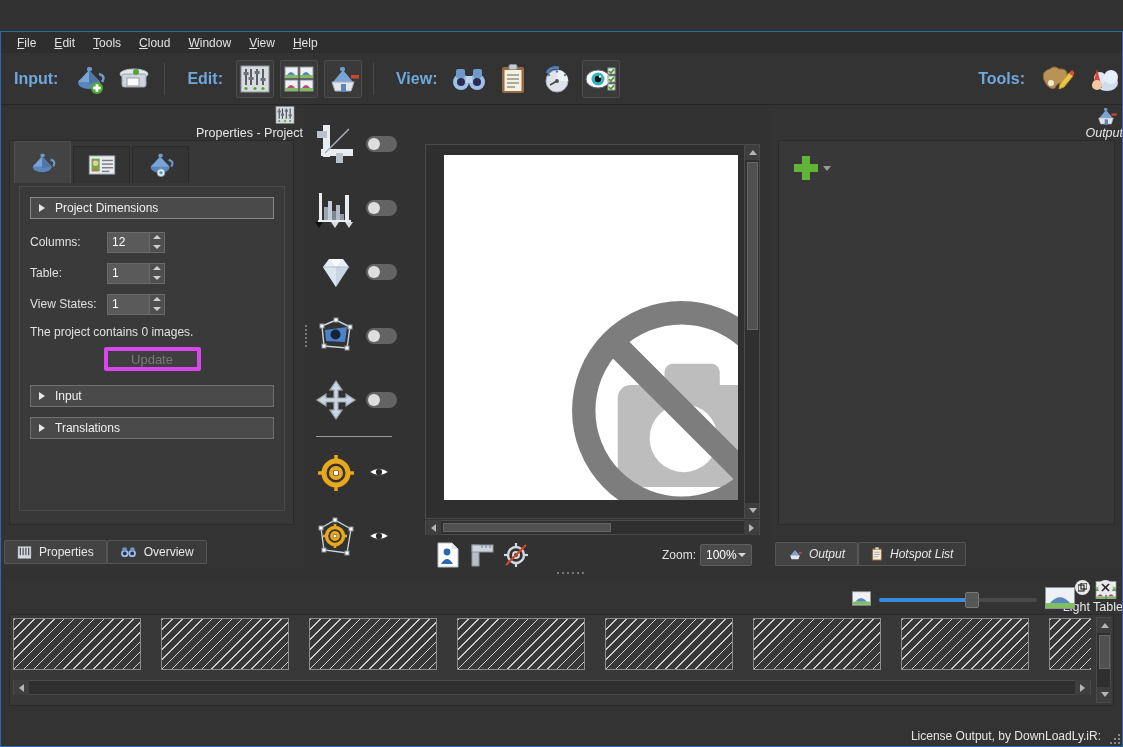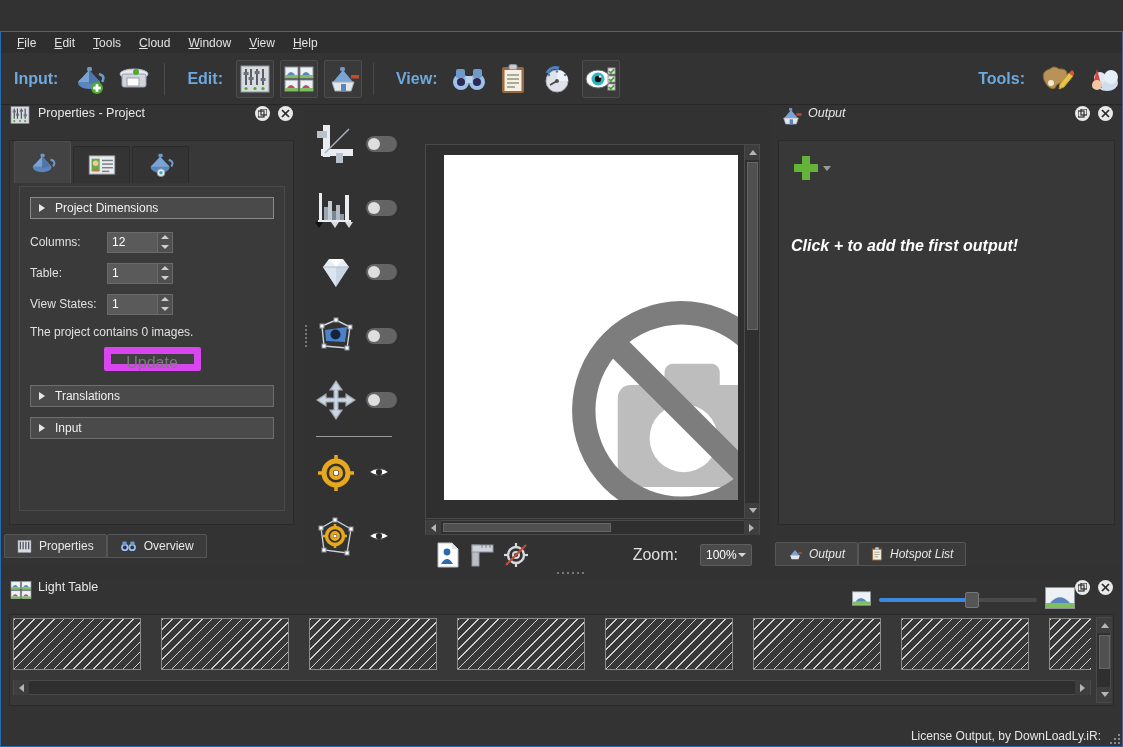--- a/index.html
+++ b/index.html
@@ -50,21 +50,21 @@
   .toolbar { position:absolute; left:0; top:53px; width:1123px; height:52px;
     background:#333333; border-bottom:1px solid #262626; display:flex; align-items:center; }
   .tb-label { color:#6fa8dc; font-size:16px; font-weight:bold; margin:0 10px 0 14px; }
   .tb-btn { width:38px; height:38px; margin:0 3px; display:flex; align-items:center;
     justify-content:center; border:1px solid transparent; border-radius:2px; }
   .tb-btn.framed { border:1px solid #4c4c4c; background:#3a3a3a; }
   .tb-sep { width:1px; height:32px; background:#4a4a4a; margin:0 8px; }
   .tb-spacer { flex:1; }
 
   
-  .panel-head { display:flex; align-items:flex-start; height:30px; }
+  .panel-head { display:flex; align-items:flex-end; height:30px;flex-direction:column; }
   .panel-head .ph-icon { width:20px; height:20px; margin:0 8px 0 10px; flex:none; }
   .panel-head .ph-title { font-size:12.5px; color:#e8e8e8; flex:1; }
   .ph-btns { display:flex; gap:8px; padding-right:10px; }
   .ph-btn { width:15px; height:15px; border-radius:50%; background:#e9e9e9;
     display:flex; align-items:center; justify-content:center; color:#2b2b2b;
     font-size:9px; line-height:1; font-weight:bold; }
   .ph-btn svg { display:block; }
 
   
   .left-panel { position:absolute; left:0; top:106px; width:303px; height:460px; background:#333333; }
@@ -79,35 +79,35 @@
     background:#3a3a3a; border:1px solid #4a4a4a; padding:10px 10px; }
   .sect-header { height:22px; background:#4a4a4a; border:1px solid #8a8a8a;
     display:flex; align-items:center; padding-left:8px; font-size:12px; color:#f0f0f0;
     margin-bottom:10px; }
   .sect-header.plain { border-color:#6f6f6f; }
   .tri { width:0; height:0; border-left:6px solid #e8e8e8; border-top:4px solid transparent;
     border-bottom:4px solid transparent; margin-right:10px; }
   .field-row { display:flex; align-items:center; height:26px; margin-bottom:5px; }
   .field-label { width:77px; font-size:12px; color:#e0e0e0; }
   .spin { display:flex; height:21px; }
-  .spin input { width:51px; height:21px; background:#5a5a5a; border:1px solid #6a6a6a;
+  .spin input { width:43px; height:21px; background:#5a5a5a; border:1px solid #6a6a6a;
     color:#ffffff; font-size:12px; font-family:"Liberation Sans",sans-serif;
     padding-left:4px; outline:none; }
   .spin .arrows { width:15px; height:21px; background:#4f4f4f; border:1px solid #6a6a6a;
     border-left:none; display:flex; flex-direction:column; }
   .spin .arrows div { flex:1; display:flex; align-items:center; justify-content:center; }
   .spin .arrows .up:after { content:""; width:0;height:0;border-bottom:4px solid #cfcfcf;
     border-left:4px solid transparent;border-right:4px solid transparent; }
   .spin .arrows .dn:after { content:""; width:0;height:0;border-top:4px solid #cfcfcf;
     border-left:4px solid transparent;border-right:4px solid transparent; }
   .info-text { font-size:12px; color:#e0e0e0; margin:8px 0 8px 0; }
   .btn-update { display:block; margin:0 auto 14px auto; width:97px; height:24px;
-    background:#3f3f3f; border:7px solid #d946ef; color:#7a7a7a; font-size:16px;
+    background:#3f3f3f; border:4px solid #d946ef; color:#7a7a7a; font-size:13px;
     font-family:"Liberation Sans",sans-serif; border-radius:2px; }
-  .bottom-tabs { position:absolute; left:4px; bottom:8px; display:flex; height:24px; }
+  .bottom-tabs { position:absolute; left:4px; bottom:2px; display:flex; height:24px; }
   .btab { height:24px; padding:0 12px; background:#3b3b3b; border:1px solid #565656;
     display:flex; align-items:center; gap:7px; font-size:12px; color:#e8e8e8;
     border-radius:2px 2px 0 0; }
   .btab.active { background:#434343; }
 
   
   .dots-v { position:absolute; width:5px; display:flex; flex-direction:column;
     gap:2px; align-items:center; }
   .dots-v i { width:2px; height:2px; background:#777; display:block; }
   .dots-h { position:absolute; height:5px; display:flex; gap:3px; align-items:center; }
@@ -148,21 +148,21 @@
   .vthumb { position:absolute; left:2px; top:17px; width:11px; height:168px;
     background:#505050; border:1px solid #666; }
   .hscroll { position:absolute; left:5px; top:408px; width:335px; height:15px;
     background:#2f2f2f; border:1px solid #4a4a4a; }
   .hthumb { position:absolute; left:17px; top:2px; width:168px; height:9px;
     background:#505050; border:1px solid #666; }
   .viewer-bottom { position:absolute; left:5px; top:426px; width:335px; height:34px;
     display:flex; align-items:center; padding-left:8px; }
   .vb-icon { width:30px; height:26px; display:flex; align-items:center; justify-content:center;
     margin-right:4px; }
-  .zoom-lbl { font-size:16px; color:#e0e0e0; margin-left:auto; margin-right:22px; }
+  .zoom-lbl { font-size:12px; color:#e0e0e0; margin-left:auto; margin-right:4px; }
   .zoom-sel { width:52px; height:22px; background:#4a4a4a; border:1px solid #5e5e5e;
     color:#fff; font-size:12px; display:flex; align-items:center; padding-left:5px;
     border-radius:2px; margin-right:8px; }
   .zoom-sel .cv { margin-left:auto; margin-right:5px; width:0;height:0;
     border-top:4px solid #d8d8d8;border-left:4px solid transparent;border-right:4px solid transparent; }
 
   
   .right-panel { position:absolute; left:770px; top:106px; width:353px; height:460px;
     background:#333333;font-style:italic; }
   .rp-body { position:absolute; left:8px; top:34px; width:337px; height:385px;
@@ -488,25 +488,25 @@
                 <div class="dn"></div>
               </span>
           </span>
         </div>
 
         <div class="info-text">The project contains 0 images.</div>
         <button class="btn-update">Update</button>
 
         <div class="sect-header plain">
           <span class="tri"></span>
-          <span>Translations</span>
+          <span>Input</span>
         </div>
         <div class="sect-header plain">
           <span class="tri"></span>
-          <span>Input</span>
+          <span>Translations</span>
         </div>
       </div>
     </div>
 
     <div class="bottom-tabs">
       <div class="btab active">
         <svg width="15" height="13" viewBox="0 0 30 28">
           <rect x="1" y="1" width="28" height="26" fill="#d8dbe0" stroke="#8f949c"></rect>
           <g stroke="#3a3f47" stroke-width="2.4">
               <line x1="6" y1="4" x2="6" y2="20"></line>
@@ -797,21 +797,20 @@
             </svg>
         </span>
       </span>
     </div>
 
     <div class="rp-body">
       <div class="plusbtn">
         <span class="plus-glyph"></span>
         <span class="plus-cv"></span>
       </div>
-      <div class="out-msg">Click + to add the first output!</div>
     </div>
 
     <div class="rp-tabs">
       <div class="btab active">
         <svg width="14" height="14" viewBox="0 0 32 30">
           <path d="M6 18 L16 6 L26 18 Z" fill="#7ba4d6"></path>
           <path d="M5 18 h22 l-3 9 h-16 z" fill="#e3e6ea"></path>
           <rect x="24" y="11" width="8" height="3.5" fill="#c84a2a"></rect>
         </svg>
         <span>Output</span>

